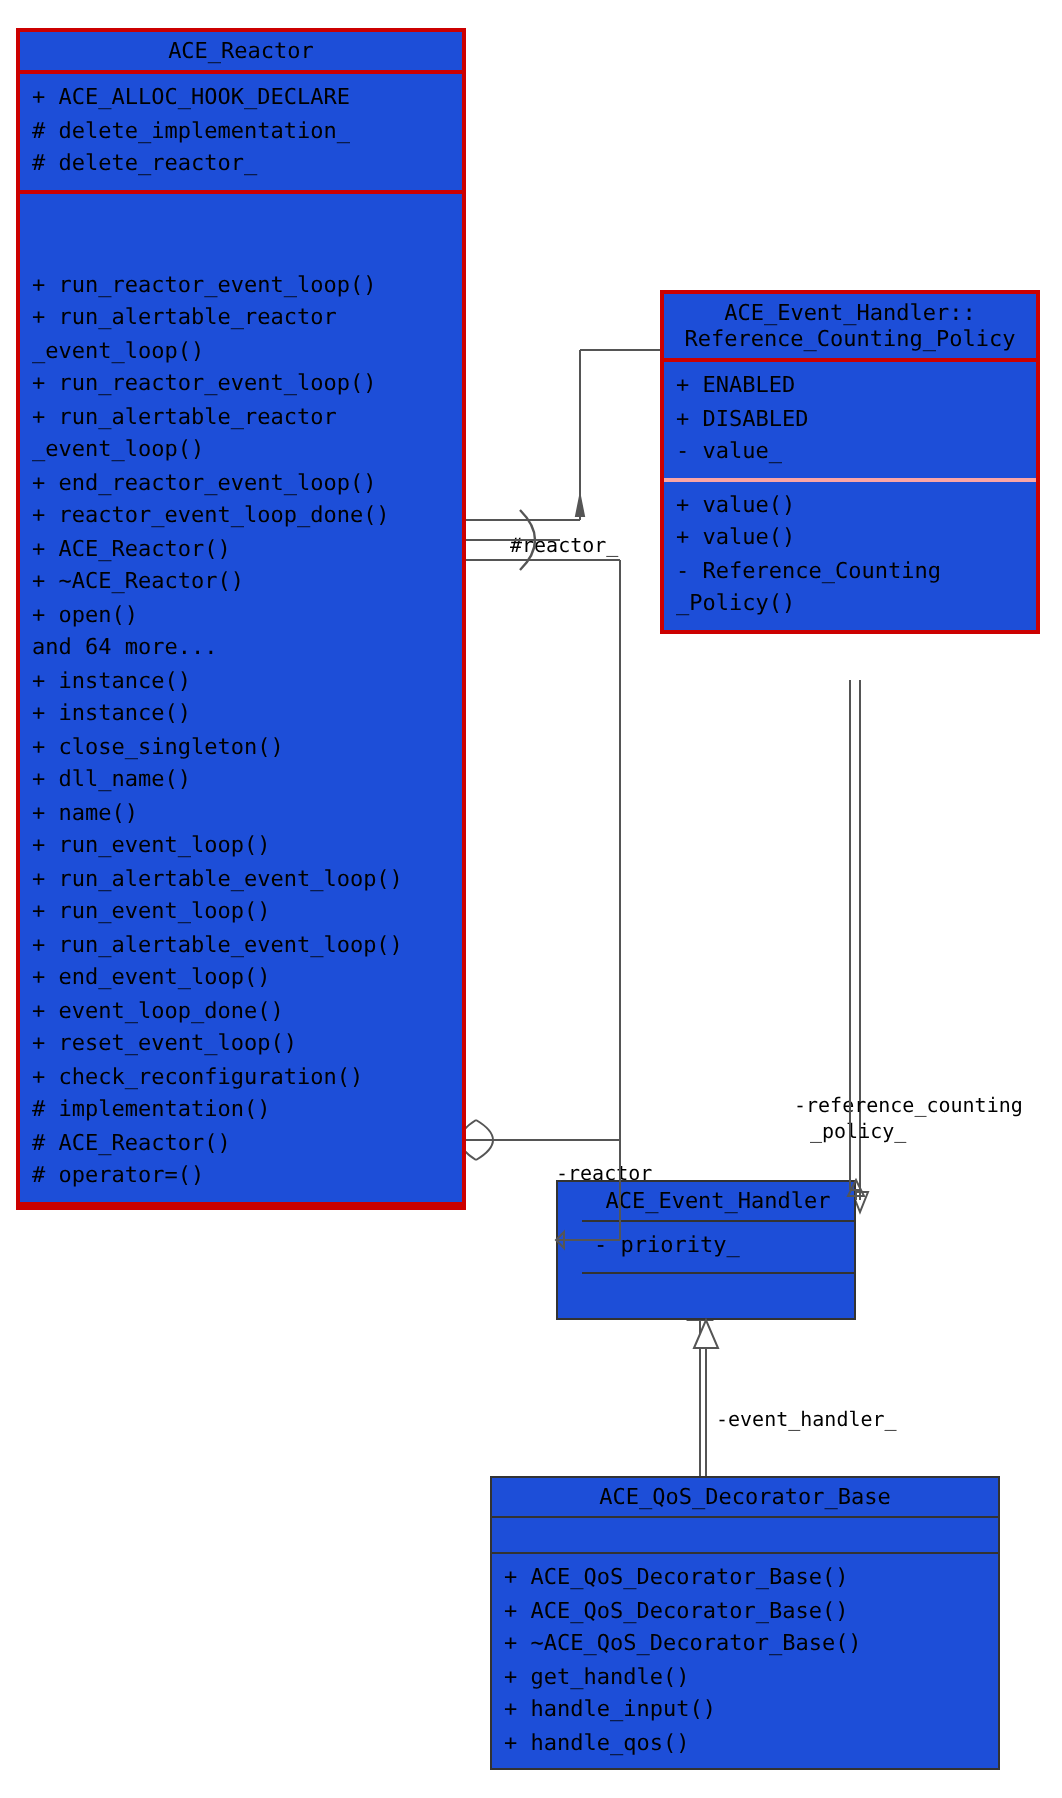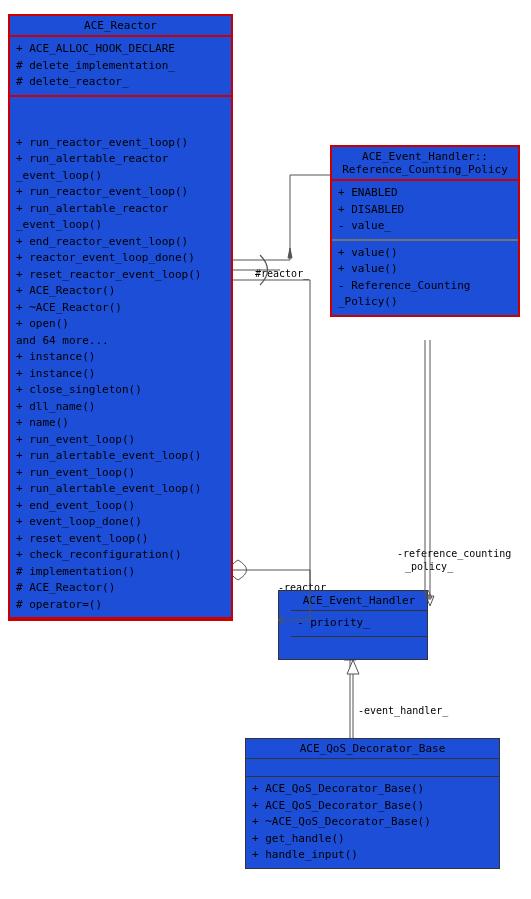--- a/index.html
+++ b/index.html
@@ -102,21 +102,20 @@
     </div>
     <div class="uml-box-section" style="border-bottom:2px solid #cc0000;margin-top:34px;">
       <div class="uml-line">+ run_reactor_event_loop()</div>
       <div class="uml-line">+ run_alertable_reactor</div>
       <div class="uml-line">  _event_loop()</div>
       <div class="uml-line">+ run_reactor_event_loop()</div>
       <div class="uml-line">+ run_alertable_reactor</div>
       <div class="uml-line">  _event_loop()</div>
       <div class="uml-line">+ end_reactor_event_loop()</div>
       <div class="uml-line">+ reactor_event_loop_done()</div>
-      <div class="uml-line">+ reset_reactor_event_loop()</div>
       <div class="uml-line">+ ACE_Reactor()</div>
       <div class="uml-line">+ ~ACE_Reactor()</div>
       <div class="uml-line">+ open()</div>
       <div class="uml-line">and 64 more...</div>
       <div class="uml-line">+ instance()</div>
       <div class="uml-line">+ instance()</div>
       <div class="uml-line">+ close_singleton()</div>
       <div class="uml-line">+ dll_name()</div>
       <div class="uml-line">+ name()</div>
       <div class="uml-line">+ run_event_loop()</div>
@@ -131,21 +130,21 @@
       <div class="uml-line"># ACE_Reactor()</div>
       <div class="uml-line"># operator=()</div>
     </div>
   </div>
 
   <div class="uml-box red-border" style="left:330px; top:145px; width:190px;">
     <div class="uml-box-title" style="border-bottom:2px solid #cc0000;text-align:center;">
       <div>ACE_Event_Handler::</div>
       <div>Reference_Counting_Policy</div>
     </div>
-    <div class="uml-box-section" style="border-bottom:2px solid #737373;">
+    <div class="uml-box-section" style="border-bottom:2px solid #fca5a5;">
       <div class="uml-line">+ ENABLED</div>
       <div class="uml-line">+ DISABLED</div>
       <div class="uml-line">- value_</div>
     </div>
     <div class="uml-box-section">
       <div class="uml-line">+ value()</div>
       <div class="uml-line">+ value()</div>
       <div class="uml-line">- Reference_Counting</div>
       <div class="uml-line">  _Policy()</div>
     </div>
@@ -172,20 +171,21 @@
   <div class="uml-box" style="left:245px; top:738px; width:255px;">
     <div class="uml-box-title">ACE_QoS_Decorator_Base</div>
     <div class="uml-box-section" style="height:18px;">
     </div>
     <div class="uml-box-section">
       <div class="uml-line">+ ACE_QoS_Decorator_Base()</div>
       <div class="uml-line">+ ACE_QoS_Decorator_Base()</div>
       <div class="uml-line">+ ~ACE_QoS_Decorator_Base()</div>
       <div class="uml-line">+ get_handle()</div>
       <div class="uml-line">+ handle_input()</div>
+      <div class="uml-line">+ handle_qos()</div>
     </div>
   </div>
 
   <svg class="lines-svg" style="z-index:2;">
 
     <line x1="233" y1="270" x2="280" y2="270" stroke="#555" stroke-width="1"></line>
 
     <path d="M 260,255 Q 275,270 260,285" fill="none" stroke="#555" stroke-width="1.2"></path>
 
     <line x1="233" y1="570" x2="310" y2="570" stroke="#555" stroke-width="1"></line>

